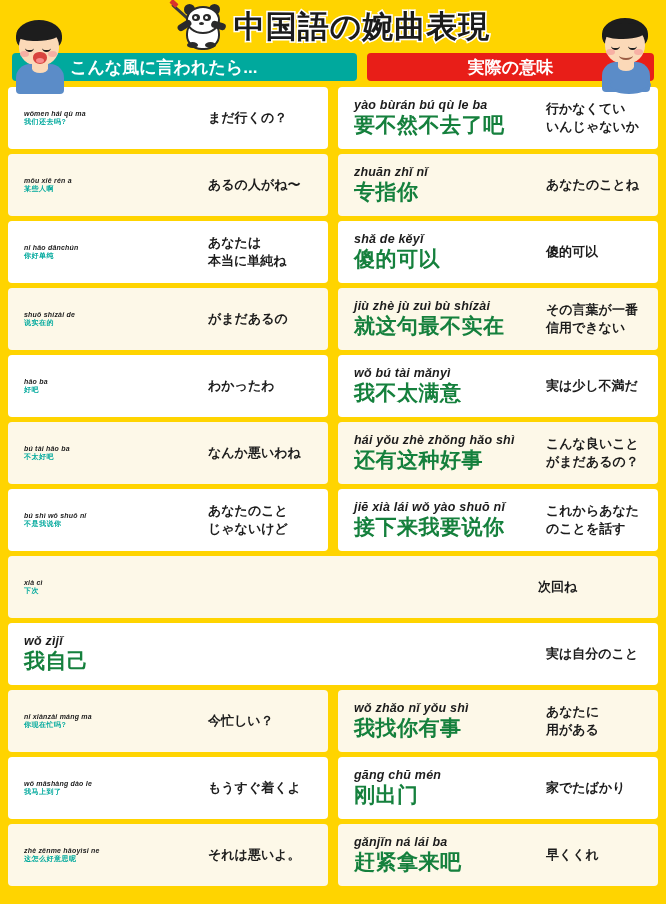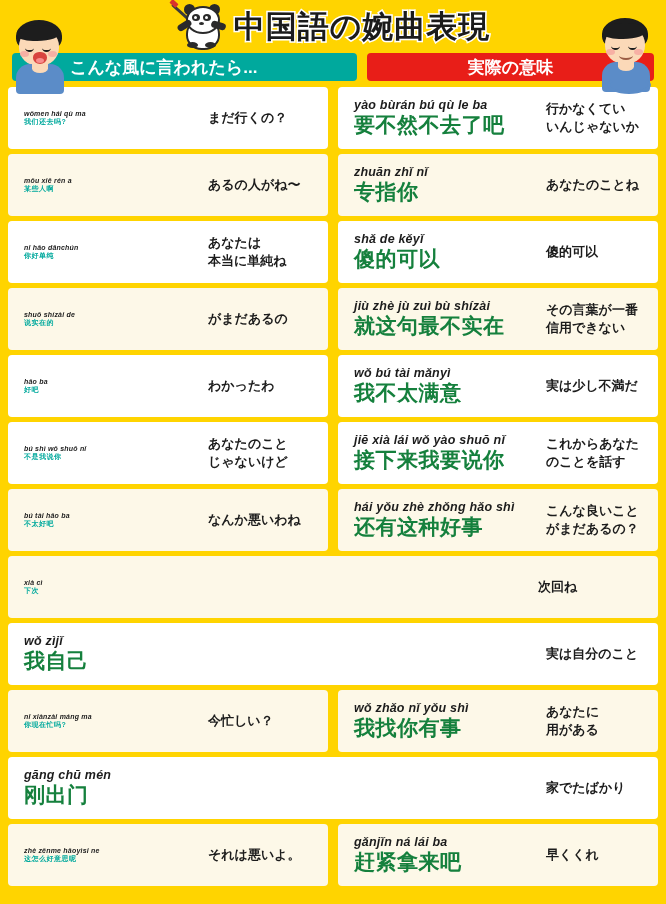--- a/index.html
+++ b/index.html
@@ -480,56 +480,56 @@
         <div class="cell right white">
           <div class="arrow-slot"></div>
           <div class="phrase">
             <div class="pinyin">wǒ bú tài mǎnyì</div>
             <div class="hanzi">我不太满意</div>
           </div>
           <div class="gloss">実は少し不満だ</div>
         </div>
       </div>
       <div class="row">
+        <div class="cell left cream">
+          <div class="phrase">
+            <div class="pinyin" style="font-size: 7px;">bú tài hǎo ba</div>
+            <div class="hanzi" style="font-size: 7px;">不太好吧</div>
+          </div>
+          <div class="gloss">なんか悪いわね</div>
+        </div>
+        <div class="cell right cream">
+          <div class="arrow-slot"></div>
+          <div class="phrase">
+            <div class="pinyin">hái yǒu zhè zhǒng hǎo shì</div>
+            <div class="hanzi">还有这种好事</div>
+          </div>
+          <div class="gloss">こんな良いこと<br>がまだあるの？</div>
+        </div>
+      </div>
+      <div class="row">
         <div class="cell left white">
           <div class="phrase">
             <div class="pinyin" style="font-size: 7px;">bú shì wǒ shuō nǐ</div>
             <div class="hanzi" style="font-size: 7px;">不是我说你</div>
           </div>
           <div class="gloss">あなたのこと<br>じゃないけど</div>
         </div>
         <div class="cell right white">
           <div class="arrow-slot"></div>
           <div class="phrase">
             <div class="pinyin">jiē xià lái wǒ yào shuō nǐ</div>
             <div class="hanzi">接下来我要说你</div>
           </div>
           <div class="gloss">これからあなた<br>のことを話す</div>
         </div>
       </div>
       <div class="row">
         <div class="cell left cream">
           <div class="phrase">
-            <div class="pinyin" style="font-size: 7px;">bú tài hǎo ba</div>
-            <div class="hanzi" style="font-size: 7px;">不太好吧</div>
-          </div>
-          <div class="gloss">なんか悪いわね</div>
-        </div>
-        <div class="cell right cream">
-          <div class="arrow-slot"></div>
-          <div class="phrase">
-            <div class="pinyin">hái yǒu zhè zhǒng hǎo shì</div>
-            <div class="hanzi">还有这种好事</div>
-          </div>
-          <div class="gloss">こんな良いこと<br>がまだあるの？</div>
-        </div>
-      </div>
-      <div class="row">
-        <div class="cell left cream">
-          <div class="phrase">
             <div class="pinyin" style="font-size: 7px;">xià cì</div>
             <div class="hanzi" style="font-size: 7px;">下次</div>
           </div>
           <div class="gloss">次回ね</div>
         </div>
       </div>
       <div class="row">
         <div class="cell right white">
           <div class="arrow-slot"></div>
           <div class="phrase">
@@ -550,20 +550,27 @@
         <div class="cell right cream">
           <div class="arrow-slot"></div>
           <div class="phrase">
             <div class="pinyin">wǒ zhǎo nǐ yǒu shì</div>
             <div class="hanzi">我找你有事</div>
           </div>
           <div class="gloss">あなたに<br>用がある</div>
         </div>
       </div>
       <div class="row">
+        <div class="cell left white">
+          <div class="phrase">
+            <div class="pinyin" style="font-size: 7px;">wǒ mǎshàng dào le</div>
+            <div class="hanzi" style="font-size: 7px;">我马上到了</div>
+          </div>
+          <div class="gloss">もうすぐ着くよ</div>
+        </div>
         <div class="cell right white">
           <div class="arrow-slot"></div>
           <div class="phrase">
             <div class="pinyin">gāng chū mén</div>
             <div class="hanzi">刚出门</div>
           </div>
           <div class="gloss">家でたばかり</div>
         </div>
       </div>
       <div class="row">

